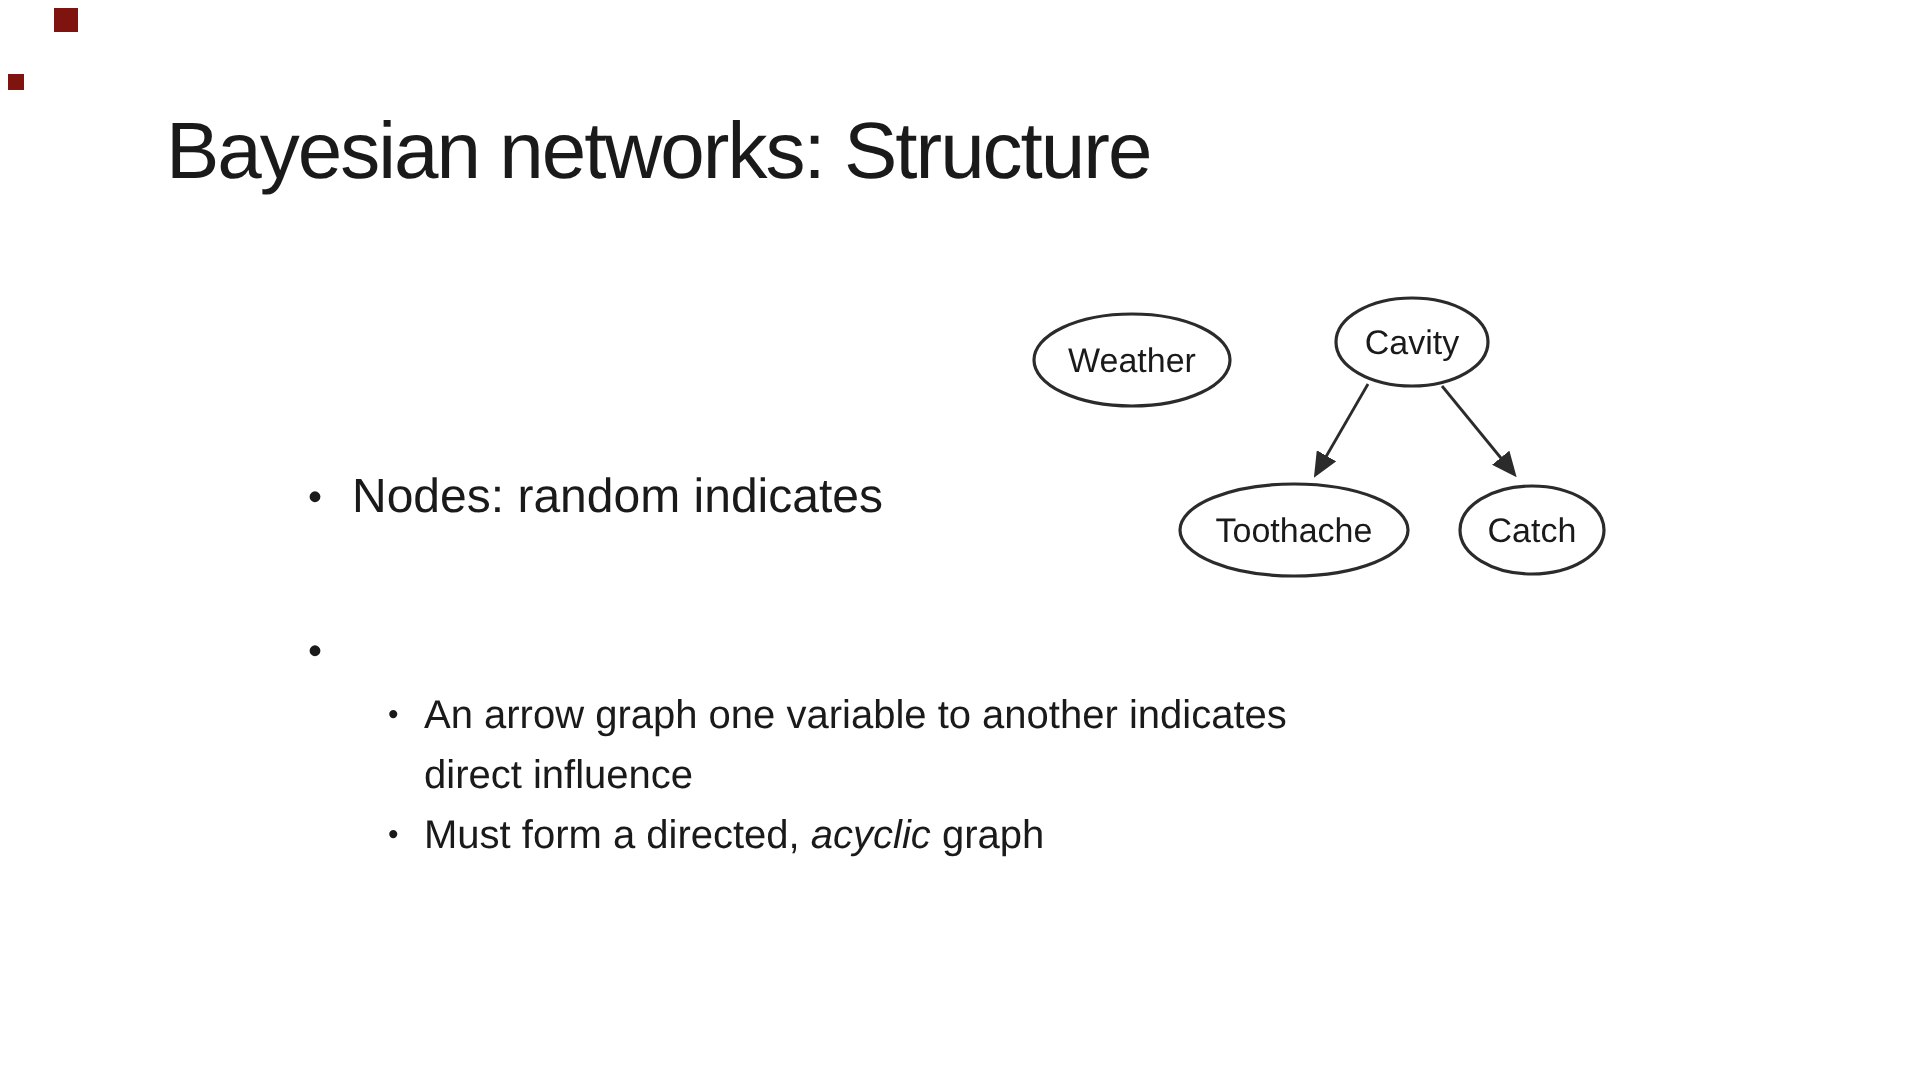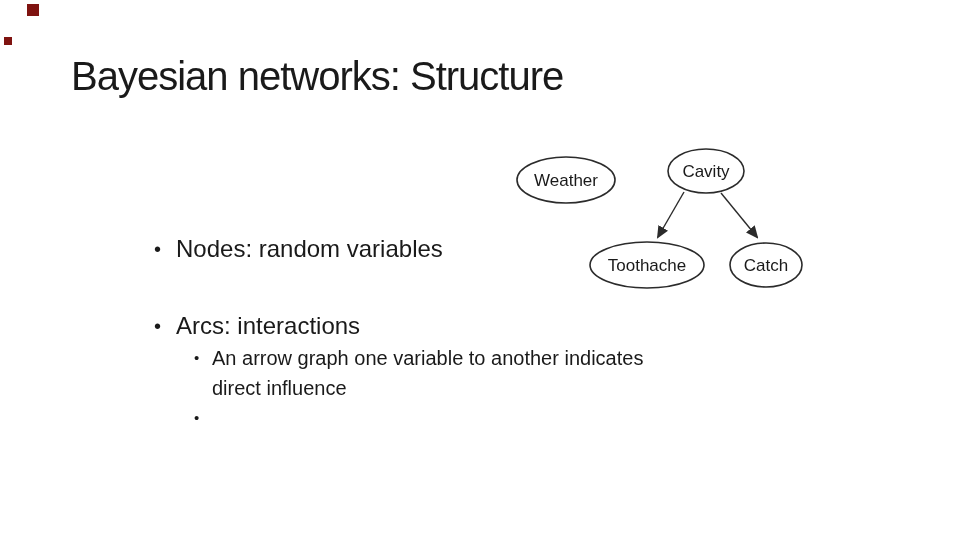--- a/index.html
+++ b/index.html
@@ -8,21 +8,21 @@
   body {
     width:960px; height:540px; position:relative; overflow:hidden;
     background:var(--bg); color:var(--ink);
     font-family:"Liberation Sans", sans-serif;
   }
   .decor-square { position:absolute; background:var(--accent); }
   .decor-square.large { left:27px; top:4px;  width:12px; height:12px; }
   .decor-square.small { left:4px;  top:37px; width:8px;  height:8px; }
 
   .slide-title {
-    position:absolute; left:71px; top:54px; margin:0;
+    position:absolute; left:83px; top:54px; margin:0;
     font-size:40px; font-weight:400; letter-spacing:-1px;
     color:var(--ink); white-space:nowrap;
   }
 
   .bullet-row { position:absolute; left:154px; display:flex; font-size:24px; line-height:28px; }
   .bullet-row .mark { width:22px; flex:0 0 22px; font-size:20px; line-height:28px; }
   .bullet-row .lbl { font-weight:400; }
   #bullet-nodes { top:235px; }
   #bullet-arcs  { top:312px; }
 
@@ -43,35 +43,35 @@
 </head>
 <body>
 
 <div class="decor-square large"></div>
 <div class="decor-square small"></div>
 
 <h1 class="slide-title">Bayesian networks: Structure</h1>
 
 <div class="bullet-row" id="bullet-nodes">
   <span class="mark">•</span>
-  <span class="txt"><span class="lbl">Nodes:</span><span> random variables</span></span>
+  <span class="txt"><span class="lbl">Nodes:</span><span> random indicates</span></span>
 </div>
 
 <div class="bullet-row" id="bullet-arcs">
   <span class="mark">•</span>
-  <span class="txt"><span class="lbl">Arcs:</span><span> interactions</span></span>
 </div>
 
 <div class="sub-bullets">
   <div class="sub-row">
     <span class="mark">•</span>
     <span class="txt">An arrow graph one variable to another indicates direct influence</span>
   </div>
   <div class="sub-row">
     <span class="mark">•</span>
+    <span class="txt"><span>Must form a directed, </span><span class="it">acyclic</span><span> graph</span></span>
   </div>
 </div>
 
 <svg class="diagram-svg" width="960" height="540" viewBox="0 0 960 540">
   <defs>
     <marker id="arrowhead" markerWidth="9" markerHeight="8" refX="7.5" refY="4" orient="auto">
       <path d="M0,0 L9,4 L0,8 z" fill="#2b2b2b"></path>
     </marker>
   </defs>
 

